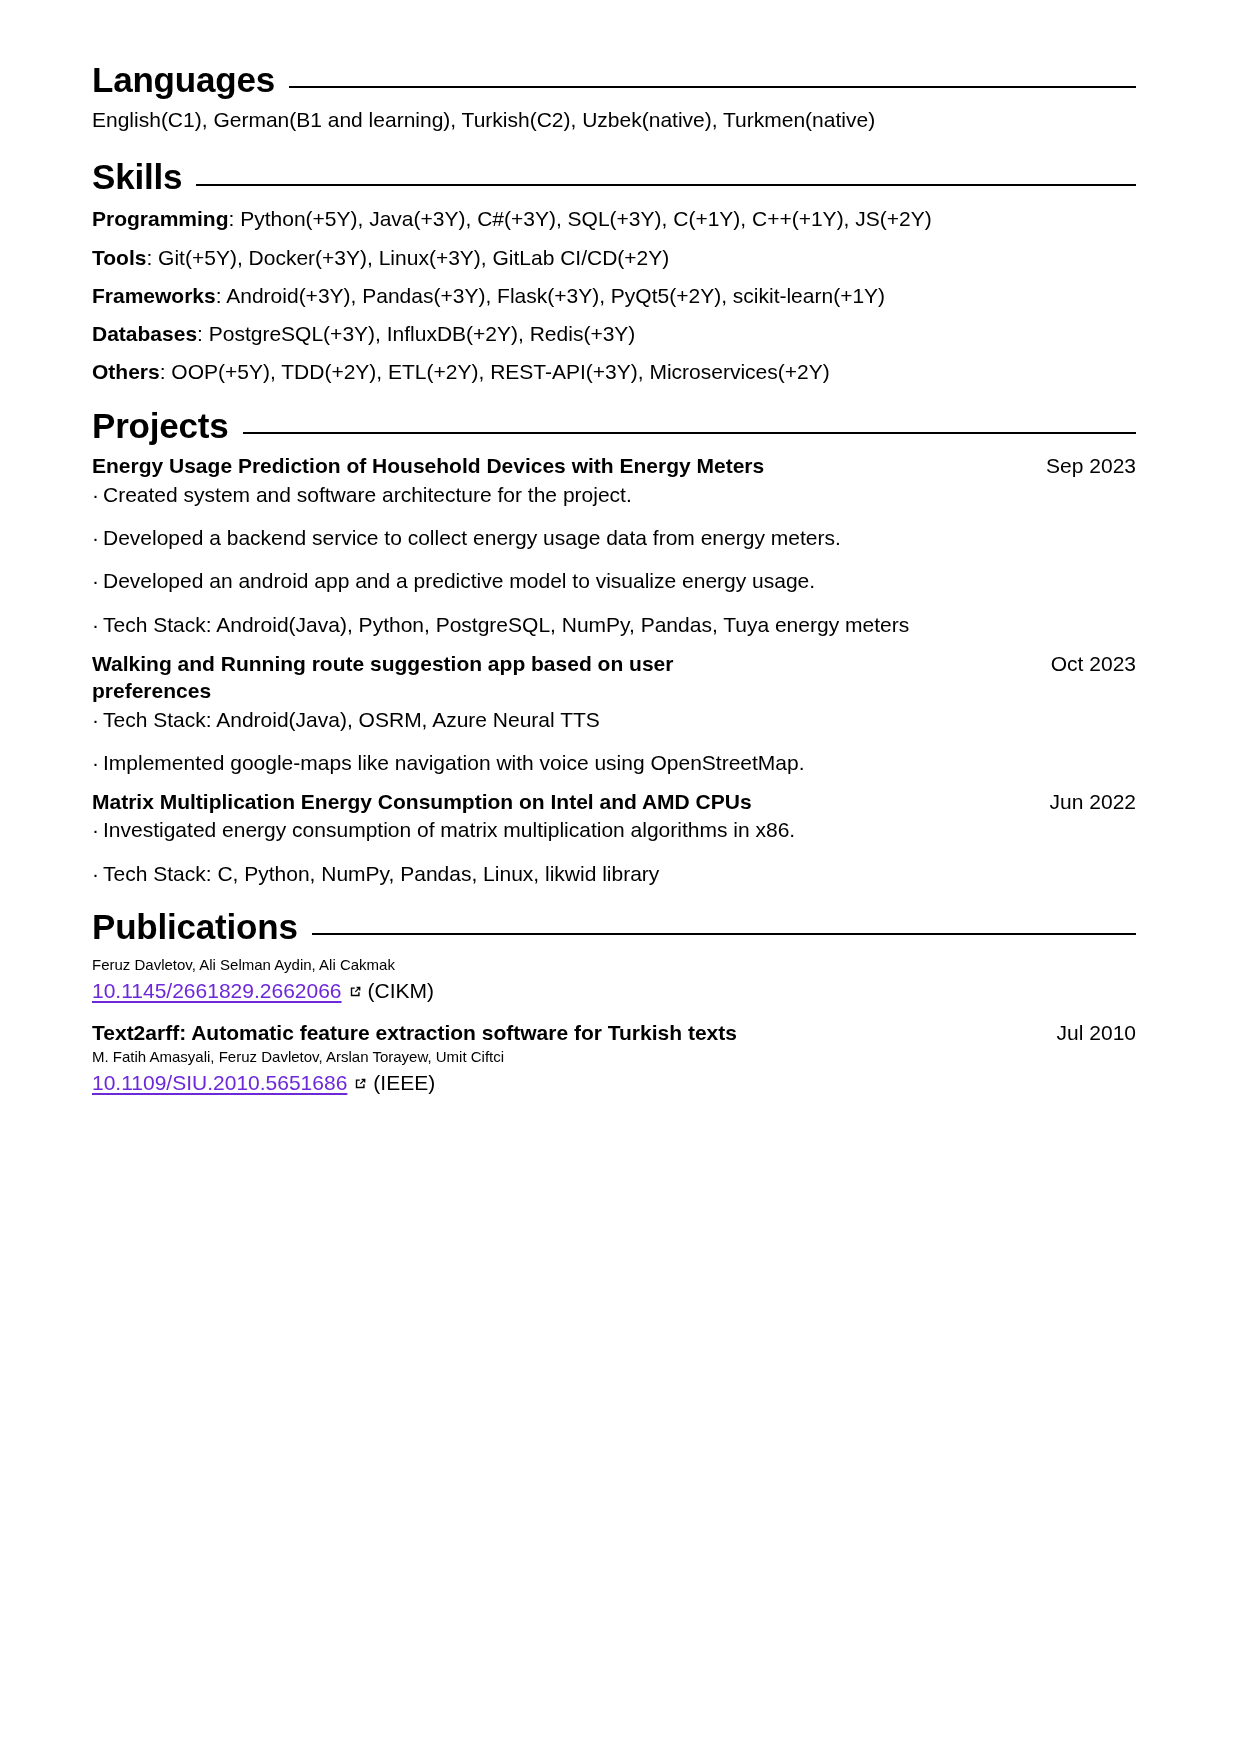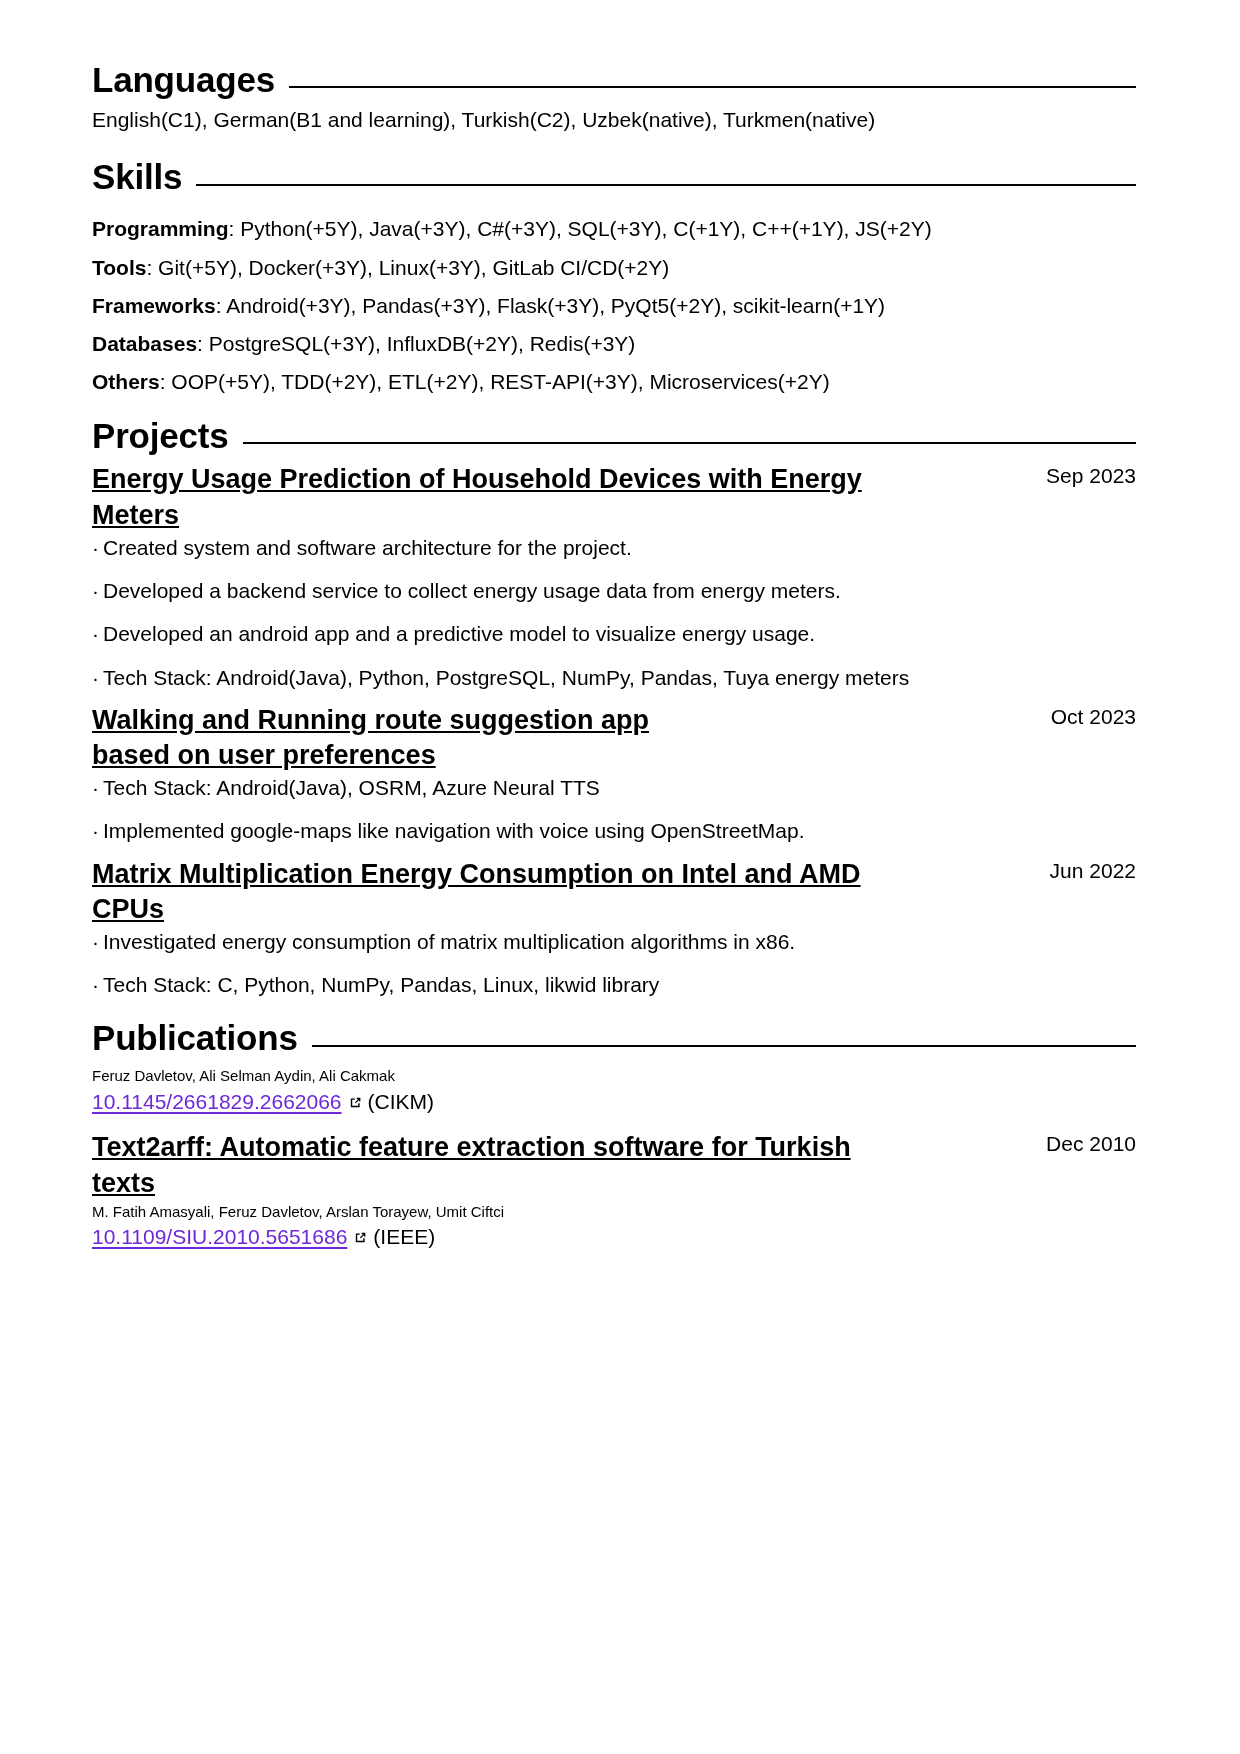--- a/index.html
+++ b/index.html
@@ -39,21 +39,21 @@
   .section-head .rule {
     flex: 1 1 auto;
     height: 0;
     border-top: 2.4px solid #000;
     position: relative;
     top: 7px;
   }
   .skill-line {
     font-size: 21px;
     line-height: 1.30;
-    margin: 10px 0 11px 0;
+    margin: 0 0 11px 0;
   }
   .skill-line:last-child { margin-bottom: 0; }
   .skill-cat { font-weight: bold; }
 
   .lang-line {
     font-size: 21px;
     line-height: 1.32;
     margin: 7px 0 0 0;
   }
 
@@ -64,25 +64,24 @@
 
   
   .entry { margin: 0; }
   .entry-head {
     display: flex;
     align-items: flex-start;
     justify-content: space-between;
     gap: 18px;
   }
   .entry-title {
-    font-size: 27px;
+    font-size: 21px;
     font-weight: bold;
     line-height: 1.30;
     max-width: 780px;
-    text-decoration: underline;
   }
   .entry-date {
     font-size: 21px;
     line-height: 1.30;
     white-space: nowrap;
     text-align: right;
     flex: 0 0 auto;
   }
   .bullets { margin: 0; padding: 0; }
   .bullet {
@@ -236,21 +235,21 @@
         </span>
         <span class="pub-venue">(CIKM)</span>
       </div>
     </div>
 
     <div class="pub-spacer"></div>
 
     <div class="entry">
       <div class="entry-head">
         <div class="entry-title" style="max-width:760px">Text2arff: Automatic feature extraction software for Turkish texts</div>
-        <div class="entry-date">Dec 2010</div>
+        <div class="entry-date">Jul 2010</div>
       </div>
       <div class="pub-authors">M. Fatih Amasyali, Feruz Davletov, Arslan Torayew, Umit Ciftci</div>
       <div class="pub-doi-line">
         <a class="doi-link" href="#">10.1109/SIU.2010.5651686</a>
         <span class="ext-icon">
           <svg width="15" height="15" viewBox="0 0 16 16" aria-hidden="true">
             <path d="M3 3.6h4.2v1.5H4.5v6.4h6.4V8.8h1.5V13H3z" fill="#000"></path>
             <path d="M9.2 3h4v4h-1.4V5.4L8.3 8.9 7.3 7.9l3.5-3.5H9.2z" fill="#000"></path>
           </svg>
         </span>

